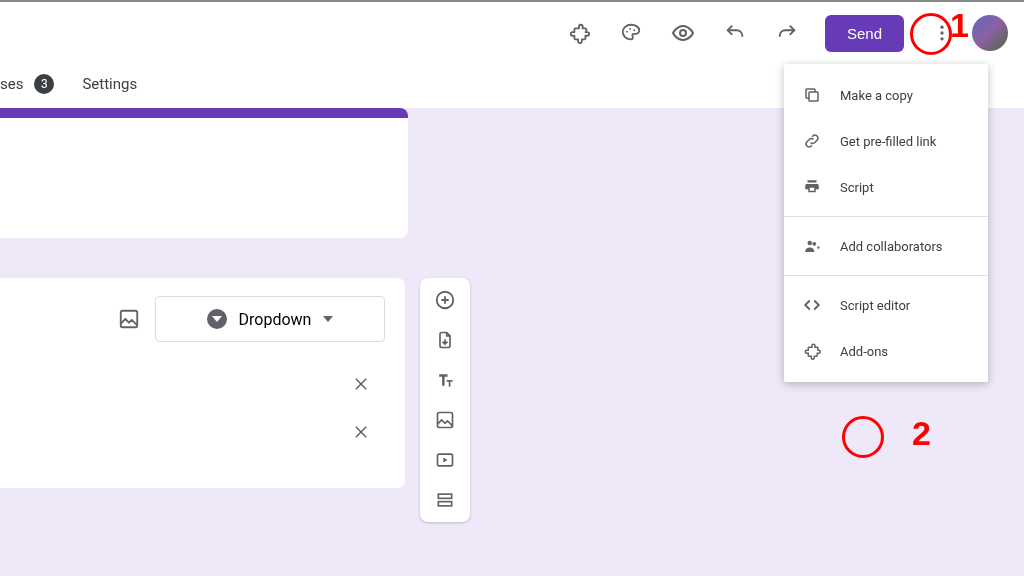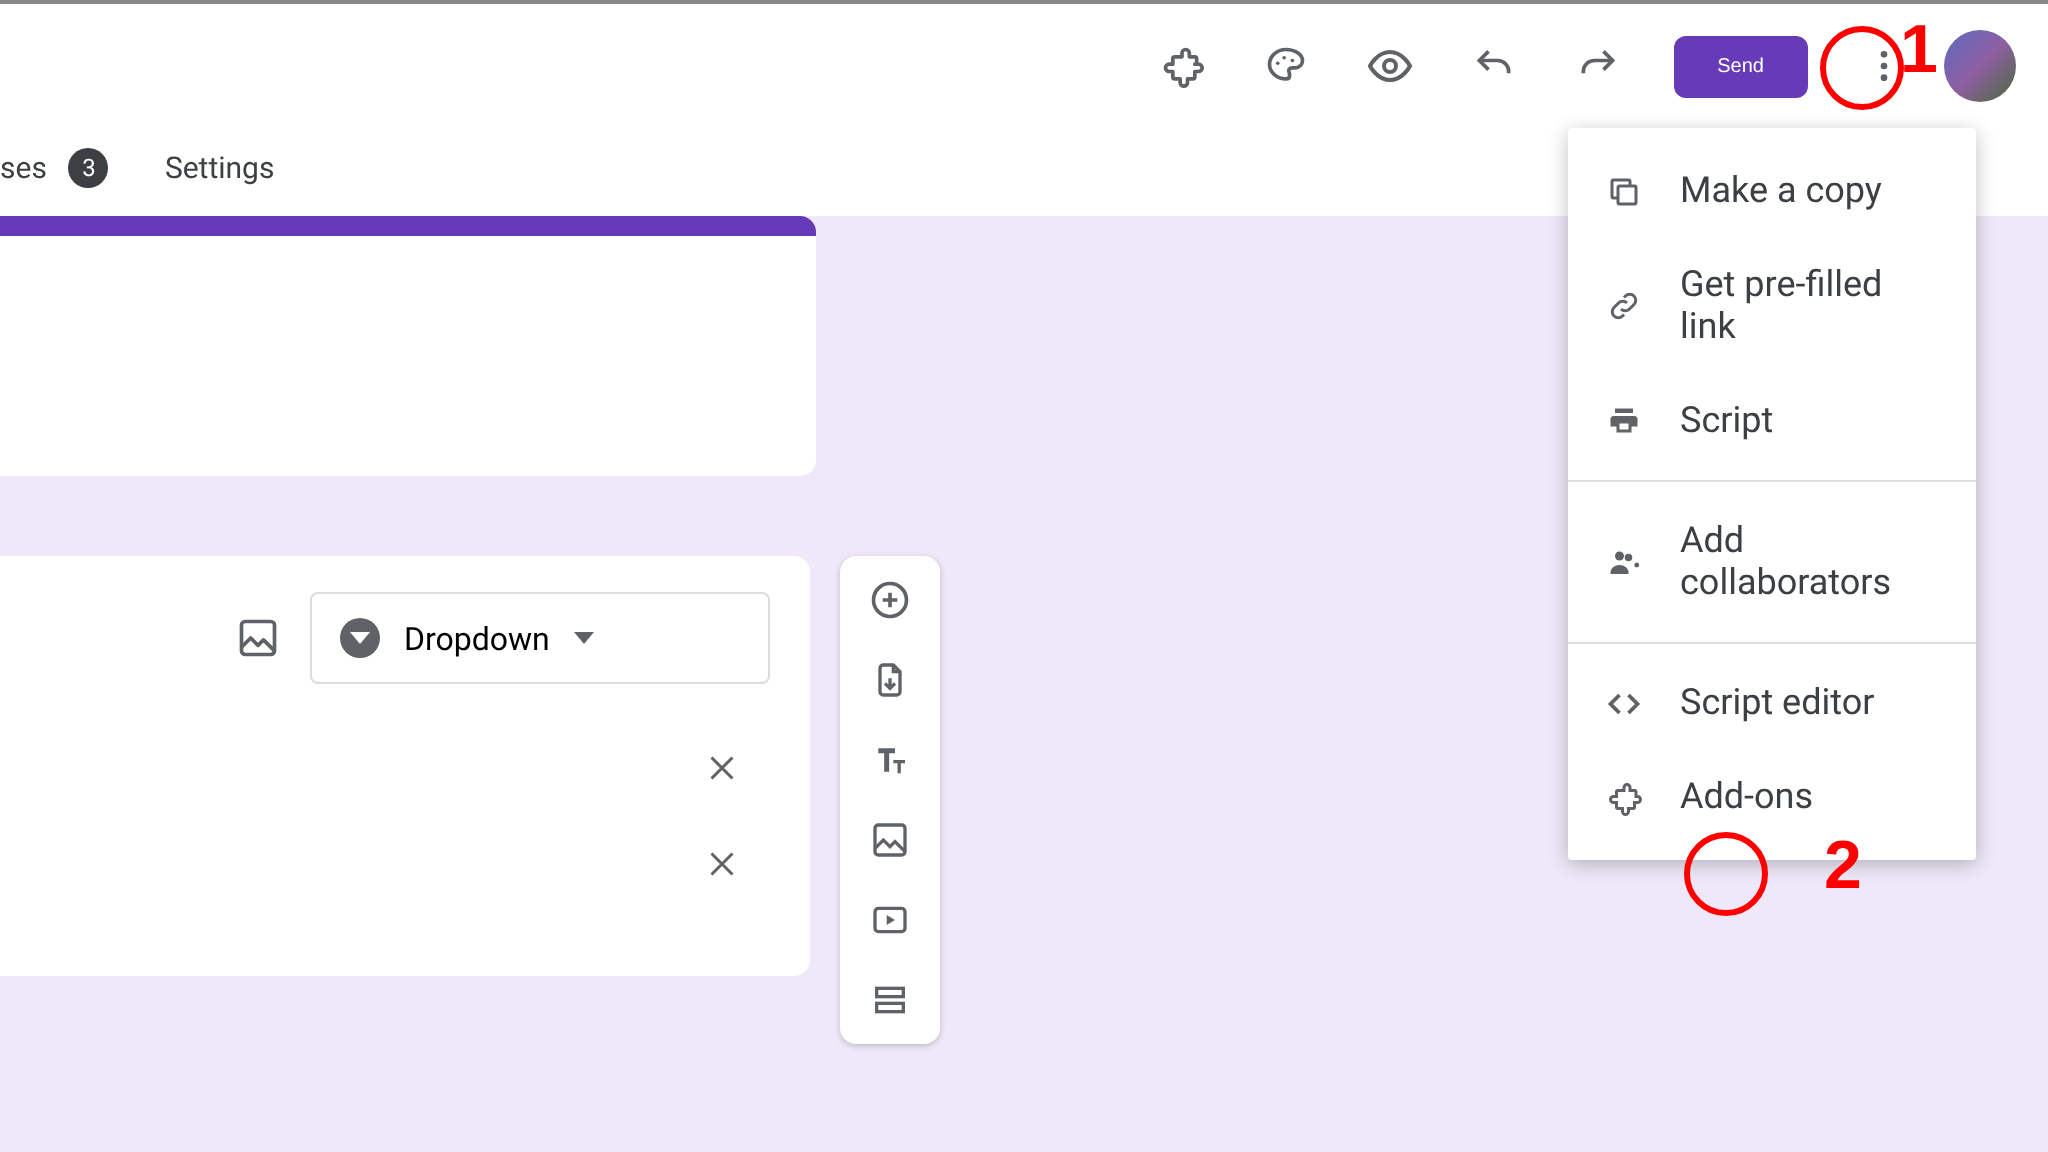--- a/index.html
+++ b/index.html
@@ -26,21 +26,21 @@
     border-radius: 50%;
     color: #5f6368;
     cursor: pointer;
   }
   .send-btn {
     background: #673ab7;
     color: #fff;
     border: none;
     border-radius: 6px;
     padding: 10px 22px;
-    font-size: 10px;
+    font-size: 15px;
     cursor: pointer;
     margin: 0 8px;
   }
   .avatar {
     width: 36px; height: 36px; border-radius: 50%;
     background: linear-gradient(135deg,#5c6bc0,#8e5fa2,#4a6b3a);
   }
   .tabs {
     display: flex;
     align-items: center;
@@ -74,21 +74,21 @@
     border-radius: 0 8px 8px 0;
     padding: 18px 20px 18px 10px;
   }
   .q-row { display: flex; align-items: center; gap: 14px; justify-content: flex-end;}
   .img-ic {
     width:24px;height:24px;color:#5f6368;display:flex;align-items:center;justify-content:center;
   }
   .dropdown-sel {
     display:flex;align-items:center;gap:12px;
     border:1px solid #dadce0;border-radius:4px;
-    padding:12px 14px;width:230px;justify-content:flex-start;
+    padding:12px 14px;width:230px;justify-content:center;
     cursor:pointer;
   }
   .dd-left{display:flex;align-items:center;gap:12px;}
   .dd-circle{width:20px;height:20px;border-radius:50%;background:#5f6368;display:flex;align-items:center;justify-content:center;}
   .dd-circle svg{fill:#fff;}
   .opt-close {
     position:absolute; right:30px;
     color:#5f6368; font-size:22px; cursor:pointer;
     width:28px;height:28px;display:flex;align-items:center;justify-content:center;
   }
@@ -102,21 +102,21 @@
   .menu {
     position:absolute; right:36px; top:64px;
     width:204px; background:#fff;
     box-shadow:0 2px 10px rgba(0,0,0,.25);
     border-radius:2px;
     padding:8px 0;
     z-index:10;
   }
   .menu-item{
     display:flex;align-items:center;gap:18px;
-    padding:13px 18px;font-size:18px;color:#3c4043;cursor:pointer;
+    padding:13px 18px;font-size:13px;color:#3c4043;cursor:pointer;
   }
   .menu-item .mi-ic{width:20px;height:20px;color:#5f6368;display:flex;align-items:center;justify-content:center;flex-shrink:0;}
   .menu-divider{height:1px;background:#e0e0e0;margin:6px 0;}
   .anno-circle{
     position:absolute;border:3px solid #f00;border-radius:50%;
     pointer-events:none;z-index:20;
   }
   .anno-num{
     position:absolute;color:#f00;font-size:34px;font-weight:700;
     pointer-events:none;z-index:20;font-family:Arial,sans-serif;

